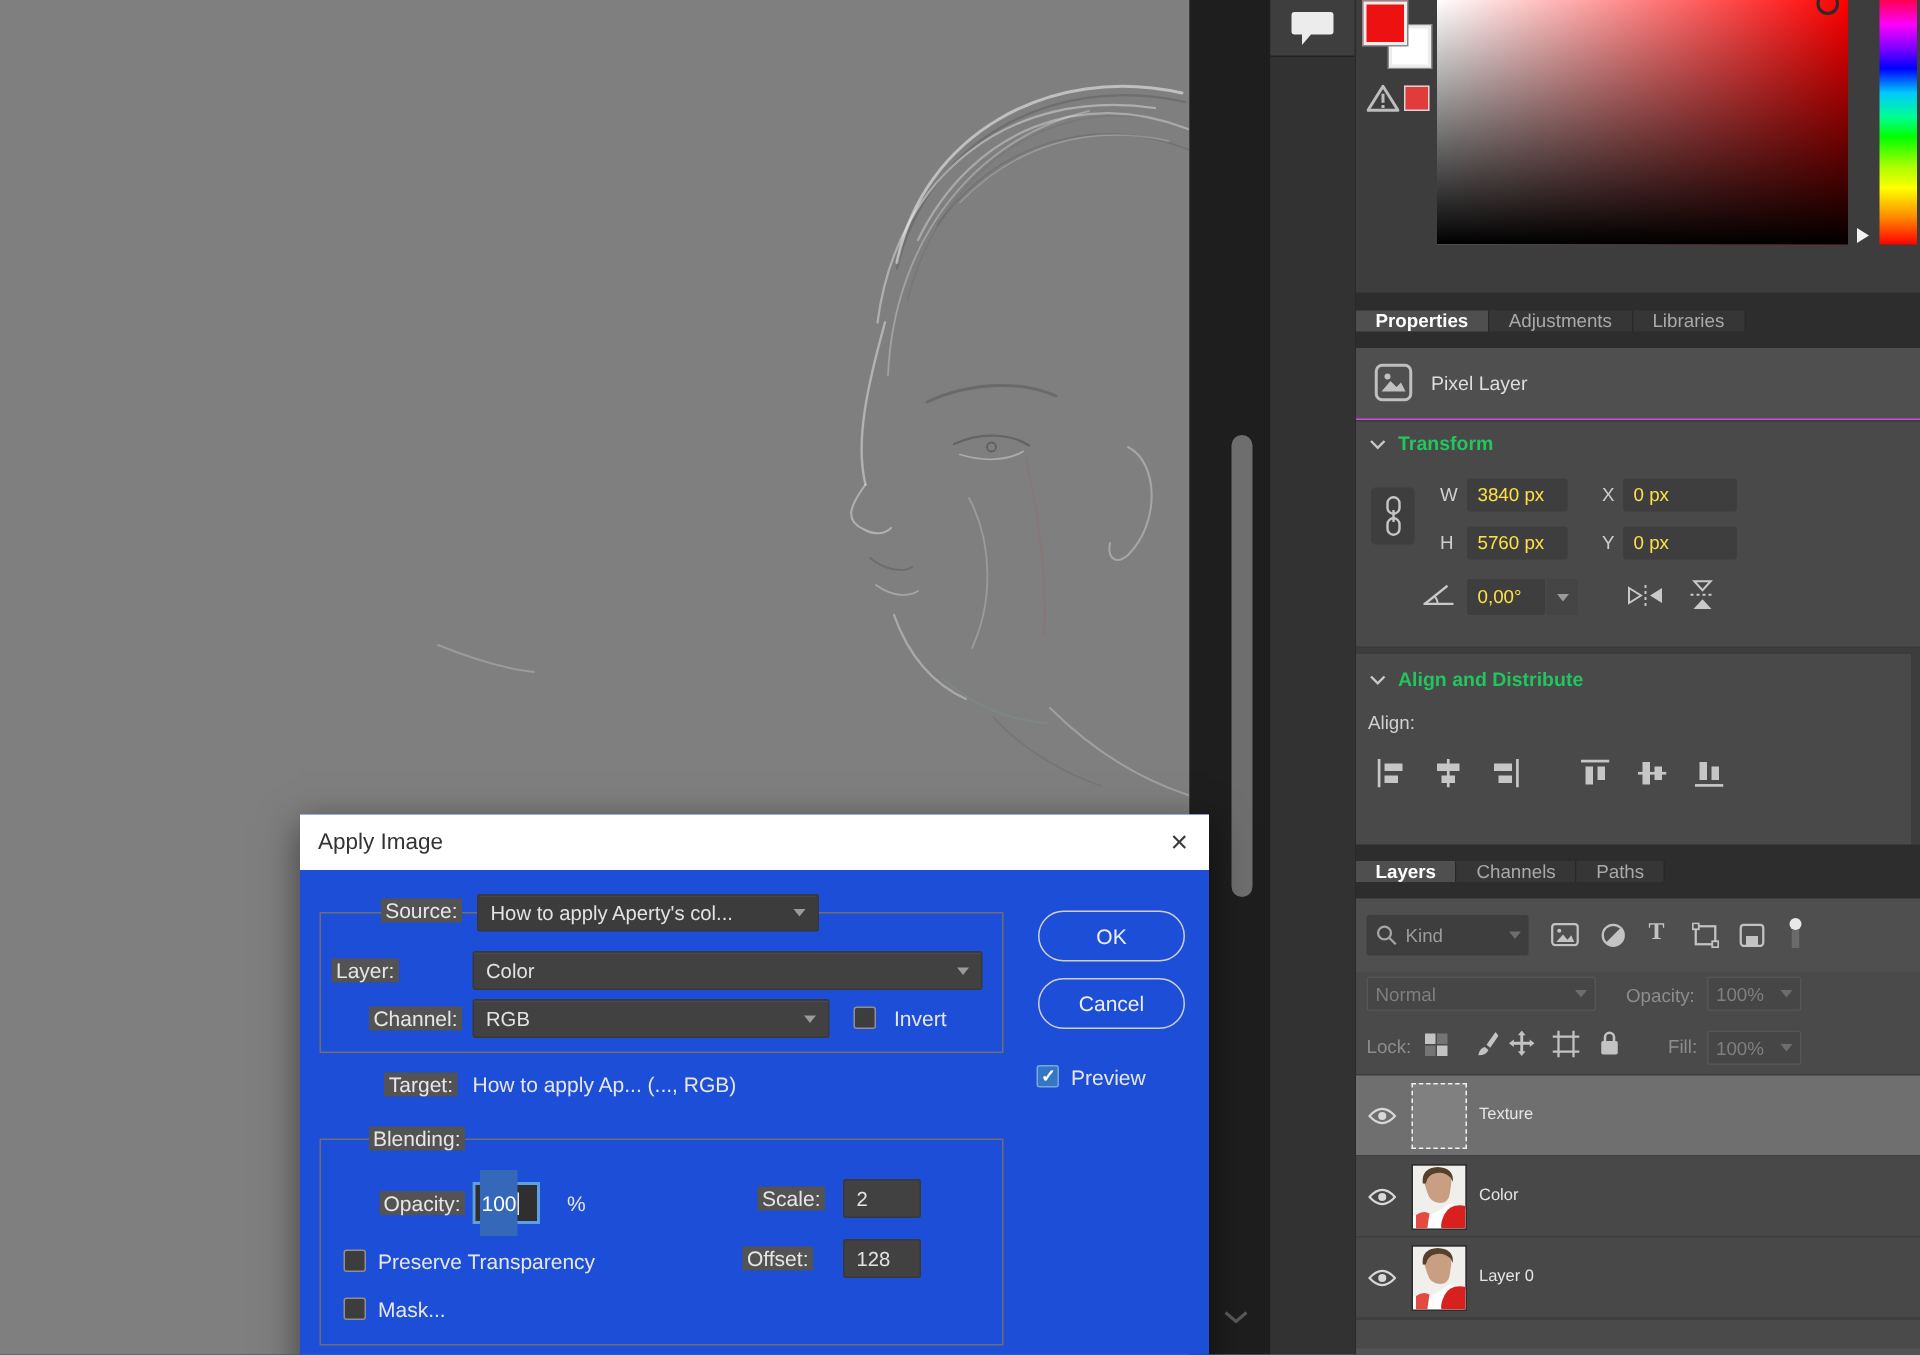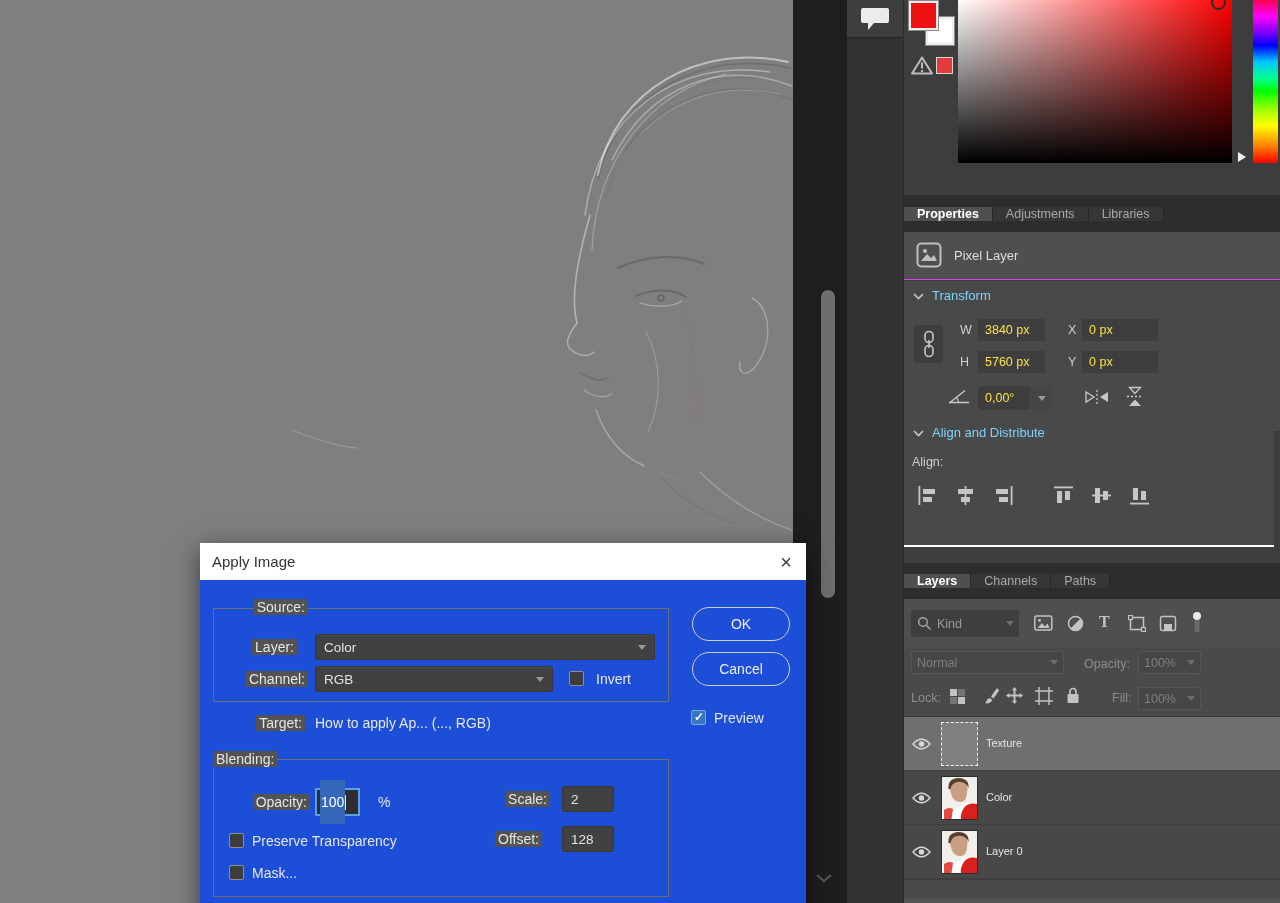--- a/index.html
+++ b/index.html
@@ -20,21 +20,21 @@
   .swatch{box-sizing:border-box;border:2px solid #ededed;box-shadow:0 0 0 1px #8a8a8a}
   #colorfield{left:54px;top:0;width:274px;height:163px;overflow:visible;
      background:linear-gradient(to bottom,rgba(0,0,0,0) 0%,#000 100%),linear-gradient(to right,#fff 0%,#f00 100%)}
   #huebar{left:349px;top:0;width:25px;height:163px;
      background:linear-gradient(to bottom,#ff0050 0%,#ff00ff 10%,#7a00ff 20%,#0000ff 28%,#00c8ff 38%,#00ff90 48%,#00ff00 56%,#a8ff00 68%,#ffff00 77%,#ff8800 89%,#ff0000 100%)}
   #field-cursor{right:6px;top:-5px;width:11px;height:11px;border:2px solid #2a2a2a;border-radius:50%}
   #hue-marker{left:334px;top:152px;width:0;height:0;border-top:5px solid transparent;border-bottom:5px solid transparent;border-left:8px solid #f2f2f2}
   .tabbar{background:#2d2d2d;display:flex;align-items:center}
   .tab{display:flex;align-items:center;padding:0 13px;font-size:12.5px;color:#a9a9a9;background:#363636;border-right:1px solid #282828}
   .tab.active{background:#4f4f4f;color:#ffffff;font-weight:bold}
-  .sechead{font-size:13px;font-weight:normal;color:#7dd3fc}
+  .sechead{font-size:13px;font-weight:bold;color:#22c55e}
   .plabel{font-size:12.5px;color:#cfcfcf}
   .dislabel{font-size:12.5px;color:#8d8d8d}
   .pfield{background:#3e3e3e;color:#fde047;font-size:12.5px;border-radius:2px;box-sizing:border-box;padding-left:7px;display:flex;align-items:center}
   .gbtn{background:#464646;border:1px solid #555;border-radius:2px;box-sizing:border-box;display:flex;align-items:center;color:#7f7f7f;font-size:12.5px;padding:0 5px}
   .cvdown{width:0;height:0;border-left:4px solid transparent;border-right:4px solid transparent;border-top:5px solid #9a9a9a}
   .cvdown.dim{border-top-color:#6d6d6d}
   .lrow{left:0;width:377px;height:54px;background:#484848;border-bottom:1px solid #3e3e3e;box-sizing:border-box}
   .lrow.sel{background:#6f6f6f}
   .lname{font-size:11px;color:#e5e5e5}
   .thumb{left:37px;top:5px;width:37px;height:44px;box-sizing:border-box}
@@ -191,21 +191,21 @@
         <line x1="13" y1="1" x2="13" y2="15" stroke="#c9c9c9" stroke-width="1.3" stroke-dasharray="2 2"></line>
         <path d="M24 3 L16 8 L24 13 Z" fill="#c9c9c9"></path>
       </svg>
       <svg class="abs" style="left:222px;top:105px" width="18" height="21" viewBox="0 0 18 21">
         <path d="M3.5 1.5 L14.5 1.5 L9 7.5 Z" fill="none" stroke="#c9c9c9" stroke-width="1.3"></path>
         <line x1="1" y1="10.5" x2="17" y2="10.5" stroke="#c9c9c9" stroke-width="1.3" stroke-dasharray="2 2"></line>
         <path d="M3 20 L15 20 L9 13.5 Z" fill="#c9c9c9"></path>
       </svg>
     </div>
 
-    <div class="abs" style="left:0;top:416px;width:370px;height:131px;background:#494949;border-bottom:2px solid #ffffff;box-sizing:border-box">
+    <div class="abs" style="left:0;top:436px;width:370px;height:131px;background:#494949;border-bottom:2px solid #ffffff;box-sizing:border-box">
       <svg class="abs" style="left:9px;top:14px" width="11" height="7">
           <polyline points="1,1 5.5,5.5 10,1" fill="none" stroke="#c9c9c9" stroke-width="1.6"></polyline>
         </svg>
       <div class="abs sechead" style="left:28px;top:9px">Align and Distribute</div>
       <div class="abs plabel" style="left:8px;top:39px">Align:</div>
       <svg class="abs" style="left:14px;top:70px" width="19" height="19" viewBox="0 0 19 19" fill="#c6c6c6">
         <rect x="0.5" y="0" width="1.8" height="19"></rect>
           <rect x="5" y="3" width="12" height="5"></rect>
           <rect x="5" y="11" width="9" height="5"></rect>
       </svg>
@@ -372,22 +372,26 @@
 
   <div id="dialog" class="abs">
     <div id="dlg-title" class="abs">
       <span class="t">Apply Image</span>
       <span id="dlg-close">×</span>
     </div>
 
     <div class="gbox abs" style="left:13px;top:65px;width:454px;height:92px"></div>
 
     <div class="dlab abs" style="left:13px;top:56px;width:95px;text-align:right"><span>Source:</span></div>
-
-    <div class="dlab abs" style="left:2px;top:96px;width:95px;text-align:right"><span>Layer:</span></div>
+    <div class="dd abs" style="left:118px;top:53px;width:228px;height:25px;background:#3c3c3c">
+      <span>How to apply Aperty's col...</span>
+      <div class="cvdown"></div>
+    </div>
+
+    <div class="dlab abs" style="left:21px;top:96px;width:95px;"><span>Layer:</span></div>
     <div class="dd abs" style="left:115px;top:91px;width:340px;height:26px">
       <span>Color</span>
       <div class="cvdown"></div>
     </div>
 
     <div class="dlab abs" style="left:13px;top:128px;width:95px;text-align:right"><span>Channel:</span></div>
     <div class="dd abs" style="left:115px;top:123px;width:238px;height:26px">
       <span>RGB</span>
       <div class="cvdown"></div>
     </div>
@@ -397,21 +401,21 @@
     <div class="pill abs" style="left:492px;top:64px;width:98px;height:34px">OK</div>
     <div class="pill abs" style="left:492px;top:109px;width:98px;height:34px">Cancel</div>
     <div class="cb checked abs" style="left:491px;top:167px"></div>
     <div class="dlab abs" style="left:514px;top:167px">Preview</div>
 
     <div class="dlab abs" style="left:13px;top:172px;width:92px;text-align:right"><span>Target:</span></div>
     <div class="dlab abs" style="left:115px;top:172px">How to apply Ap... (..., RGB)</div>
 
     <div class="gbox abs" style="left:13px;top:216px;width:454px;height:136px"></div>
 
-    <div class="dlab abs" style="left:13px;top:208px;width:97px;text-align:left"><span>Blending:</span></div>
+    <div class="dlab abs" style="left:13px;top:208px;width:97px;text-align:right"><span>Blending:</span></div>
 
     <div class="dlab abs" style="left:13px;top:251px;width:97px;text-align:right"><span>Opacity:</span></div>
     <div id="op-input" class="abs" style="left:115px;top:245px;width:45px;height:28px">
       <span class="hl">100</span>
         <span class="caret"></span>
     </div>
     <div class="dlab abs" style="left:178px;top:251px">%</div>
 
     <div class="dlab abs" style="left:300px;top:248px;width:50px;text-align:right"><span>Scale:</span></div>
     <div class="din abs" style="left:362px;top:243px;width:52px;height:26px">2</div>

